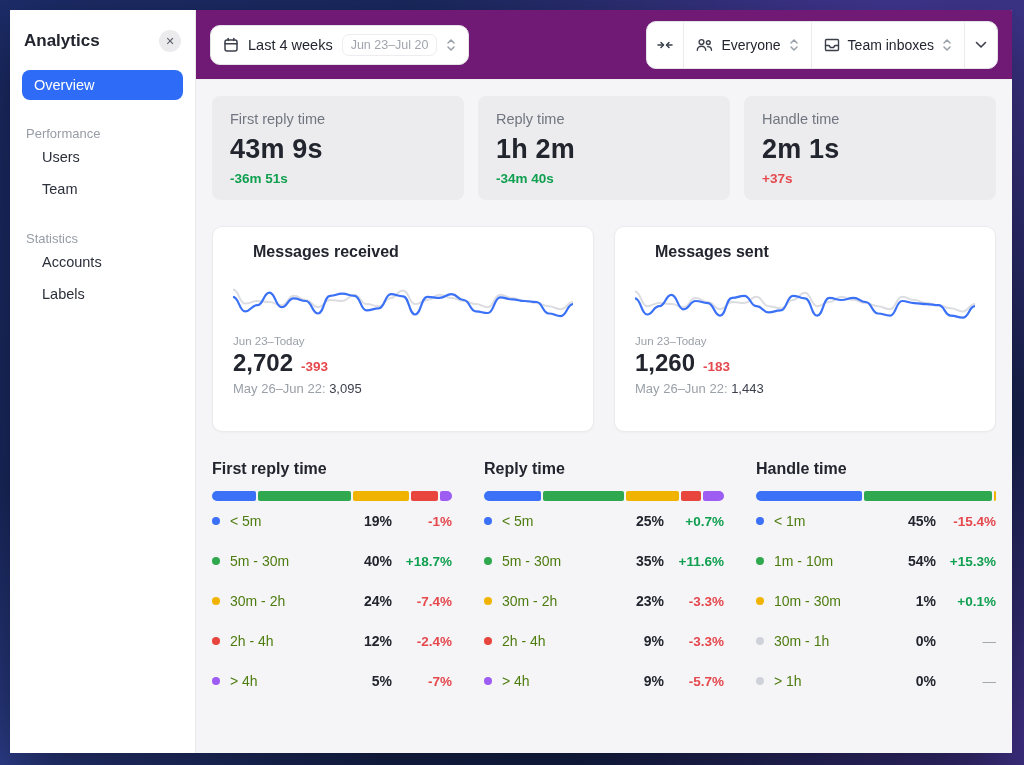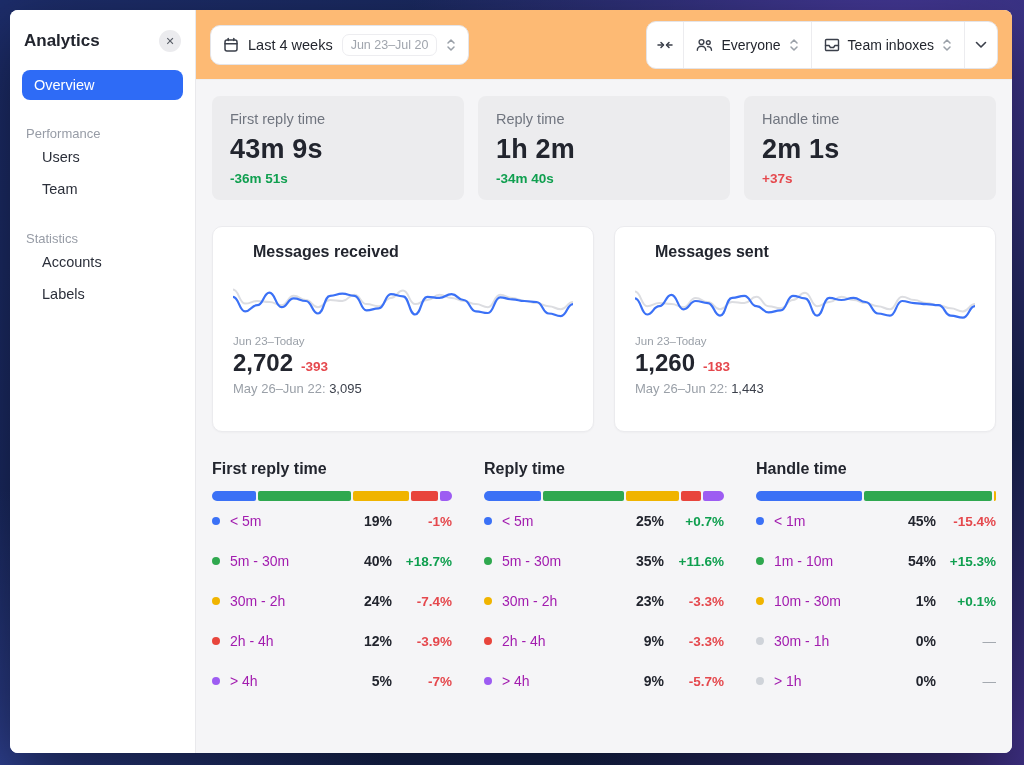--- a/index.html
+++ b/index.html
@@ -8,38 +8,38 @@
     font-family:"Liberation Sans", sans-serif;
     background:
       radial-gradient(900px 700px at 88% 8%, #4a3a9e 0%, rgba(74,58,158,0) 55%),
       radial-gradient(900px 650px at 100% 95%, #45338f 0%, rgba(69,51,143,0) 50%),
       radial-gradient(700px 500px at 0% 100%, #2e4090 0%, rgba(46,64,144,0) 55%),
       linear-gradient(120deg, #1d2d6b 0%, #16244f 75%);
     position:relative;
   }
   .window {
     position:absolute; left:10px; top:10px; right:12px; bottom:12px;
-    background:#fff; border-radius:8px; overflow:hidden; display:flex;
+    background:#fff; border-radius:1px; overflow:hidden; display:flex;
     box-shadow:0 24px 70px rgba(0,0,0,.5);
   }
   
   .sidebar { width:186px; background:#fff; border-right:1px solid #e9e9ec; padding-top:20px; flex-shrink:0; }
   .sb-head { display:flex; align-items:center; justify-content:space-between; padding:0 14px; }
   .sb-title { font-size:17px; font-weight:700; color:#22252e; }
   .sb-close { width:22px; height:22px; border-radius:50%; background:#ebebee; border:none;
     color:#585d66; font-size:11px; line-height:22px; text-align:center; cursor:pointer; }
   .sb-active { display:block; margin:18px 12px 0; background:#2e6bf6; color:#fff; border:none;
     border-radius:8px; font-size:14.5px; padding:7px 12px; text-align:left; width:calc(100% - 24px);
     font-family:inherit; cursor:pointer; }
   .sb-section { margin-top:26px; padding:0 16px; font-size:13px; color:#979ca6; }
   .sb-item { display:block; width:100%; text-align:left; background:none; border:none; font-family:inherit;
     padding:8px 32px; font-size:14.5px; color:#2b2f3a; cursor:pointer; }
   
   .main { flex:1; display:flex; flex-direction:column; min-width:0; }
-  .topbar { height:70px; background:#fdba74; border-bottom:1px solid #efeff1; display:flex;
+  .topbar { height:70px; background:#701a75; border-bottom:1px solid #efeff1; display:flex;
     align-items:center; justify-content:space-between; padding:0 14px 0 14px; flex-shrink:0; }
   .chip { display:flex; align-items:center; gap:9px; border:1px solid #e4e4e8; border-radius:10px;
     background:#fff; padding:8px 12px; font-family:inherit; cursor:pointer; }
   .chip-label { font-size:14.5px; color:#23262e; font-weight:500; }
   .chip-range { font-size:12.5px; color:#a0a5ad; border:1px solid #ededf0; border-radius:7px; padding:3px 8px; }
   .fgroup { display:flex; align-items:stretch; border:1px solid #e4e4e8; border-radius:10px; overflow:hidden; height:48px; background:#fff; }
   .fbtn { display:flex; align-items:center; gap:8px; padding:0 12px; background:none; border:none;
     border-left:1px solid #ececef; font-family:inherit; font-size:14px; color:#23262e; font-weight:500; cursor:pointer; }
   .fbtn:first-child { border-left:none; }
   .fbtn.sq { padding:0 10px; }
@@ -62,21 +62,21 @@
   .chart-compare { font-size:13px; color:#9aa0a8; margin-top:4px; }
   .chart-compare b { color:#3a3f4a; font-weight:500; }
   .dist-row { display:grid; grid-template-columns:repeat(3,1fr); gap:32px; margin-top:28px; }
   .dist-title { font-size:16px; font-weight:700; color:#22252e; }
   .stackbar { display:flex; gap:2px; height:10px; margin-top:13px; }
   .stackbar .seg { flex-basis:0; border-radius:2px; }
   .stackbar .seg:first-child { border-radius:5px 2px 2px 5px; }
   .stackbar .seg:last-child { border-radius:2px 5px 5px 2px; }
   .drow { display:flex; align-items:center; height:40px; }
   .dot { width:8px; height:8px; border-radius:50%; flex-shrink:0; background:#ccc; }
-  .dlabel { font-size:14px; color:#a21caf; margin-left:10px; }
+  .dlabel { font-size:14px; color:#4d7c0f; margin-left:10px; }
   .dpct { margin-left:auto; font-size:14px; font-weight:700; color:#22252e; width:44px; text-align:right; }
   .ddelta { width:60px; text-align:right; font-size:13.5px; font-weight:700; }
   .tone-green { color:#0f9f4f; }
   .tone-red { color:#e5484d; }
   .tone-muted { color:#9aa0a8; font-weight:400; }
   .ico { display:inline-flex; align-items:center; }
 </style>
 </head>
 <body>
 
@@ -263,21 +263,21 @@
           <div class="drow">
             <span class="dot" style="background: rgb(240, 180, 0);"></span>
             <span class="dlabel">30m - 2h</span>
             <span class="dpct">24%</span>
             <span class="ddelta tone-red">-7.4%</span>
           </div>
           <div class="drow">
             <span class="dot" style="background: rgb(232, 69, 60);"></span>
             <span class="dlabel">2h - 4h</span>
             <span class="dpct">12%</span>
-            <span class="ddelta tone-red">-3.9%</span>
+            <span class="ddelta tone-red">-2.4%</span>
           </div>
           <div class="drow">
             <span class="dot" style="background: rgb(157, 92, 242);"></span>
             <span class="dlabel">&gt; 4h</span>
             <span class="dpct">5%</span>
             <span class="ddelta tone-red">-7%</span>
           </div>
         </div>
 
         <div>

